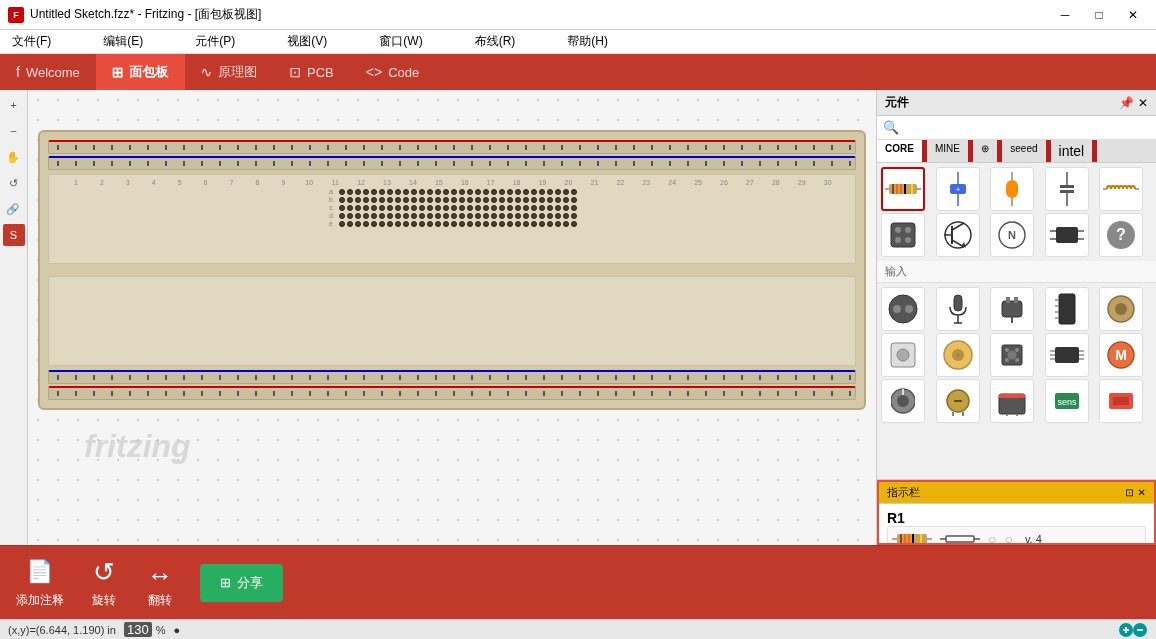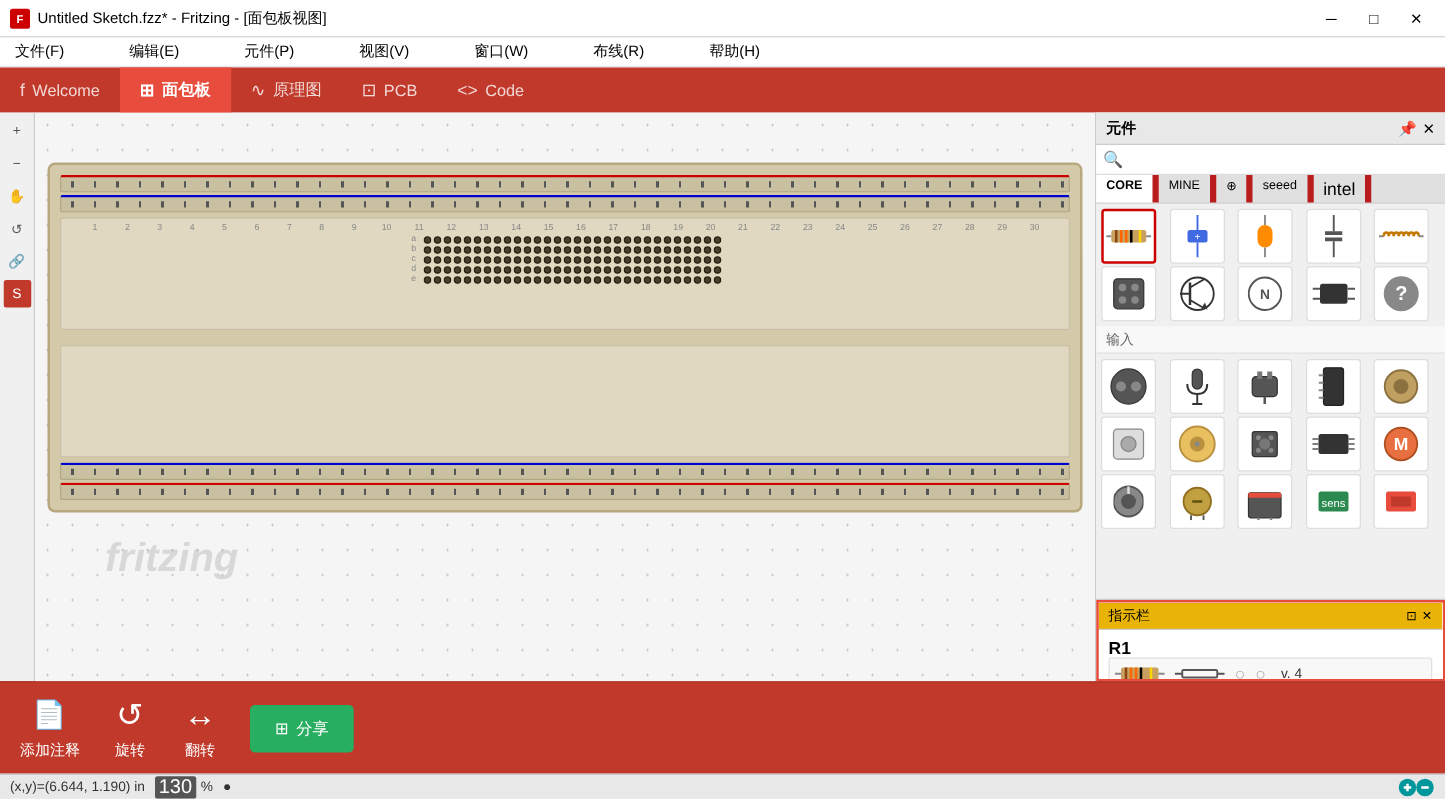--- a/index.html
+++ b/index.html
@@ -347,21 +347,21 @@
       display: flex;
       align-items: center;
       gap: 4px;
     }
 
     .zoom-badge {
       background: #555;
       color: white;
       padding: 0 3px;
       border-radius: 2px;
-      font-size: 16px;
+      font-size: 13px;
     }
 
     
     .parts-grid::-webkit-scrollbar { width: 6px; }
     .parts-grid::-webkit-scrollbar-track { background: #f0f0f0; }
     .parts-grid::-webkit-scrollbar-thumb { background: #bbb; border-radius: 3px; }
 
     
     .canvas-grid {
       position: absolute;

